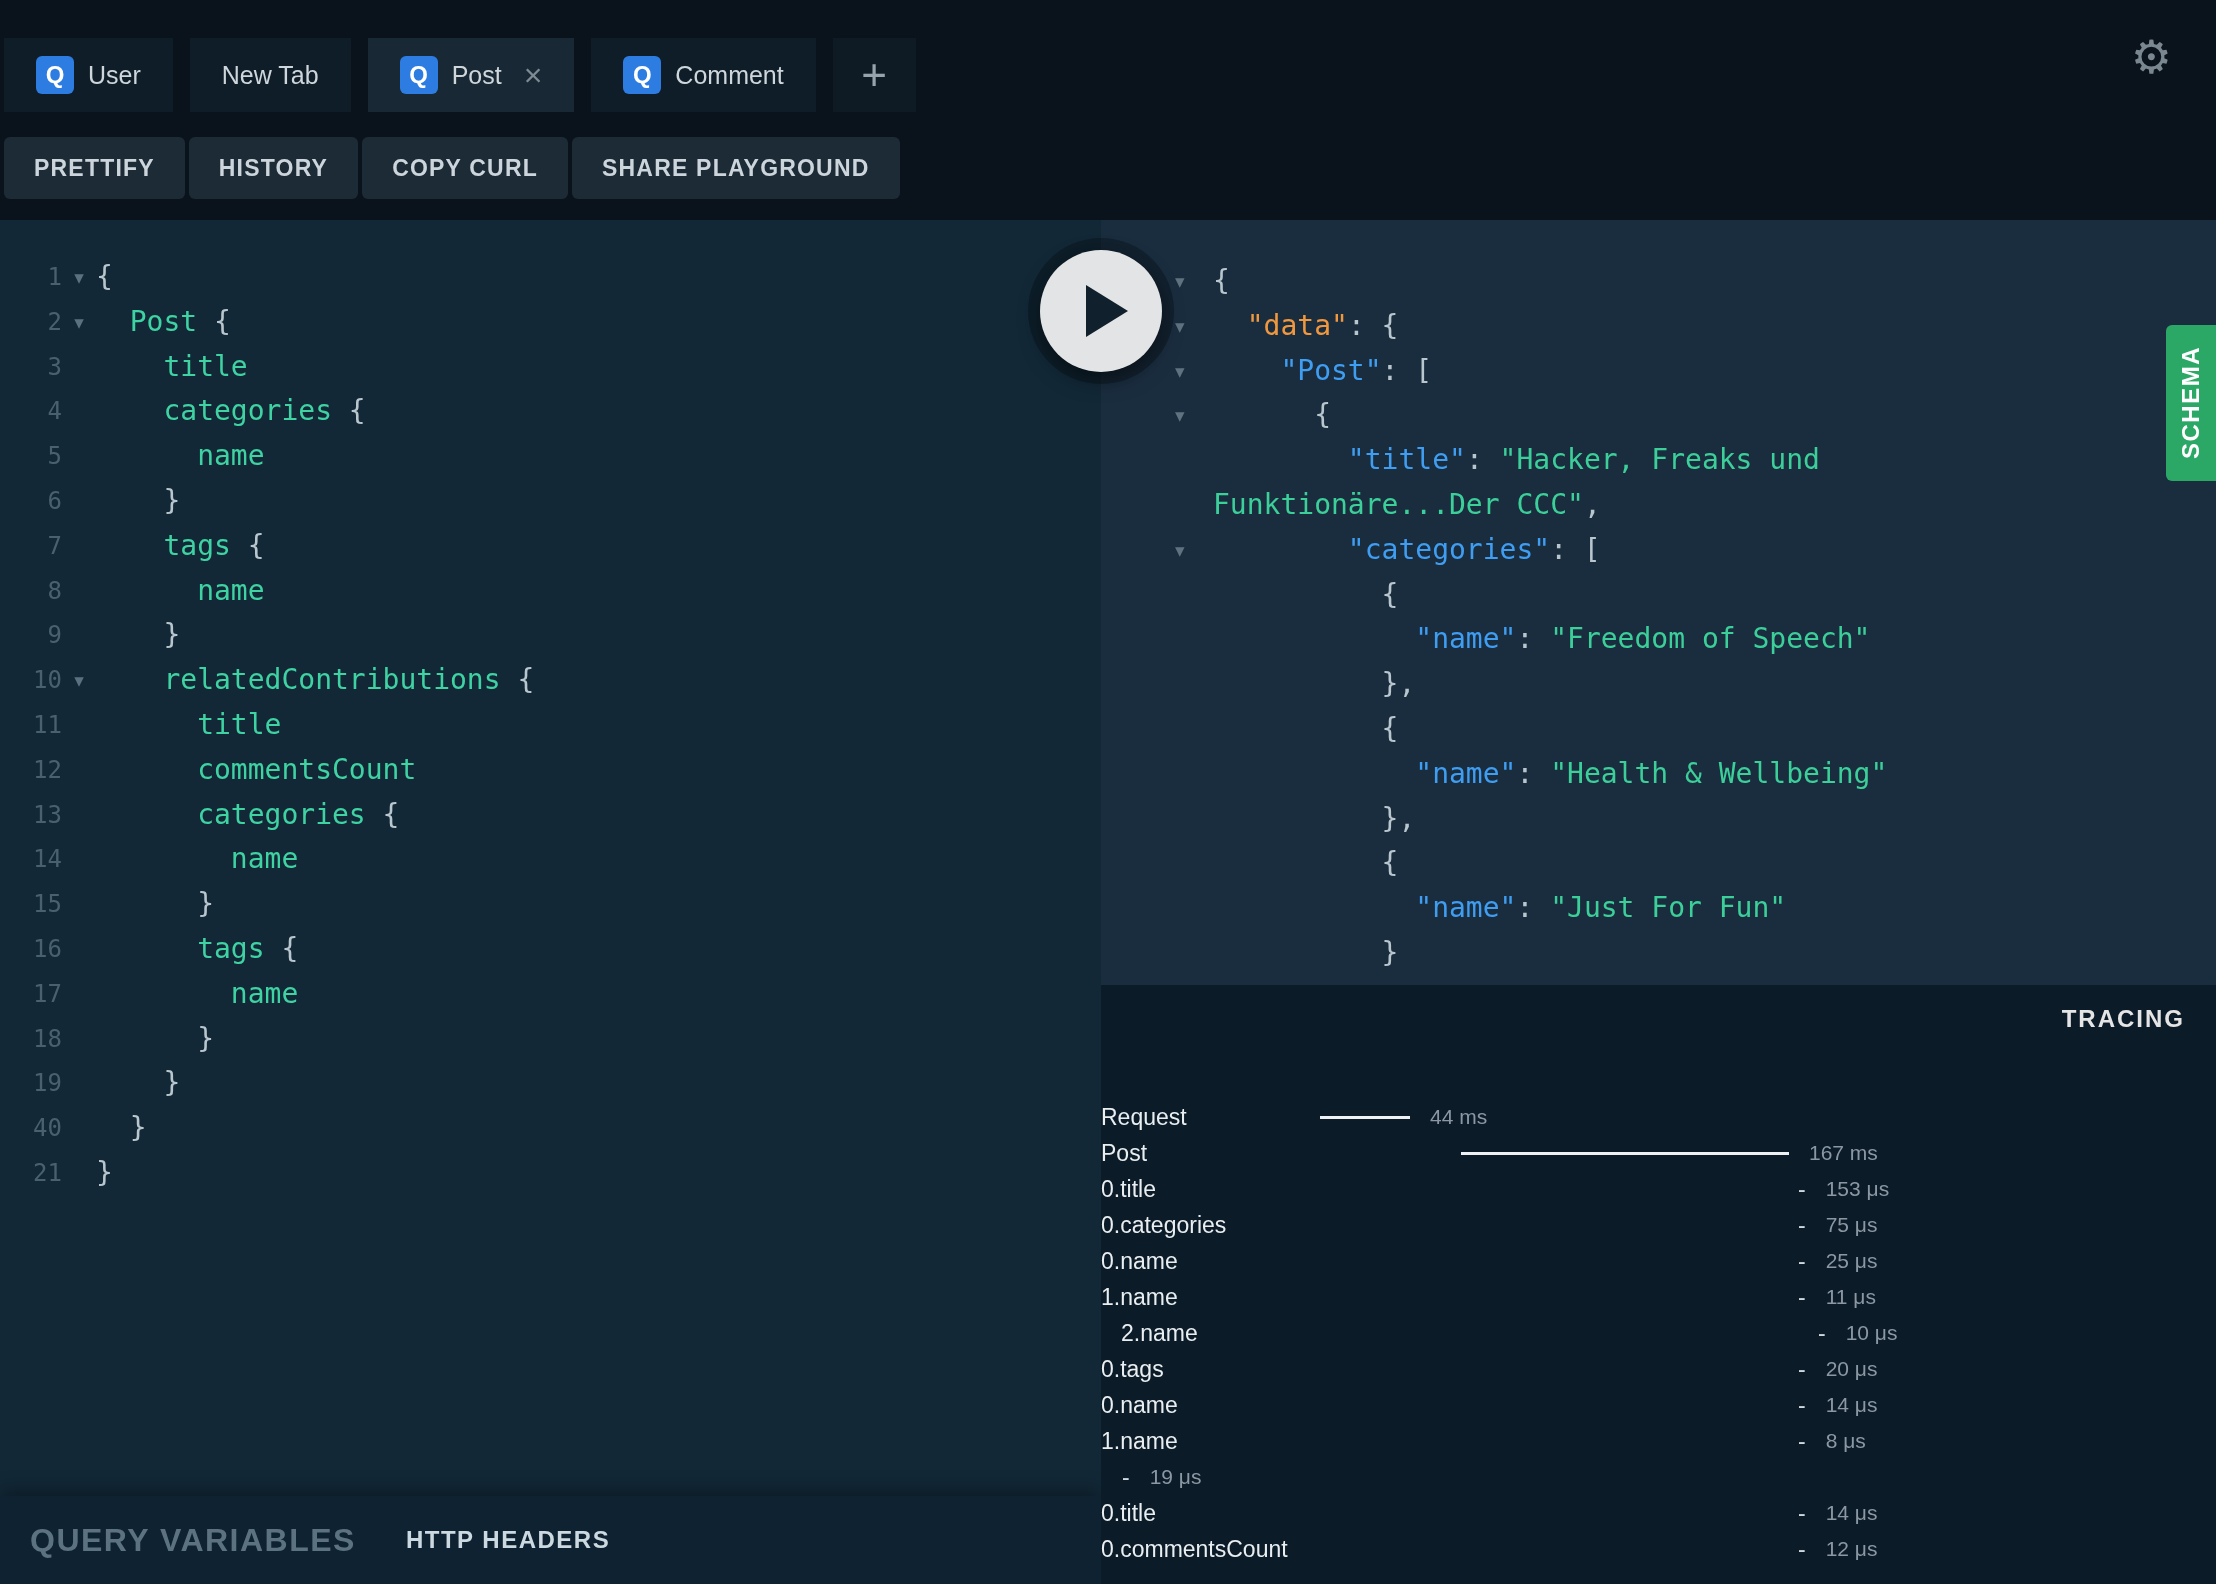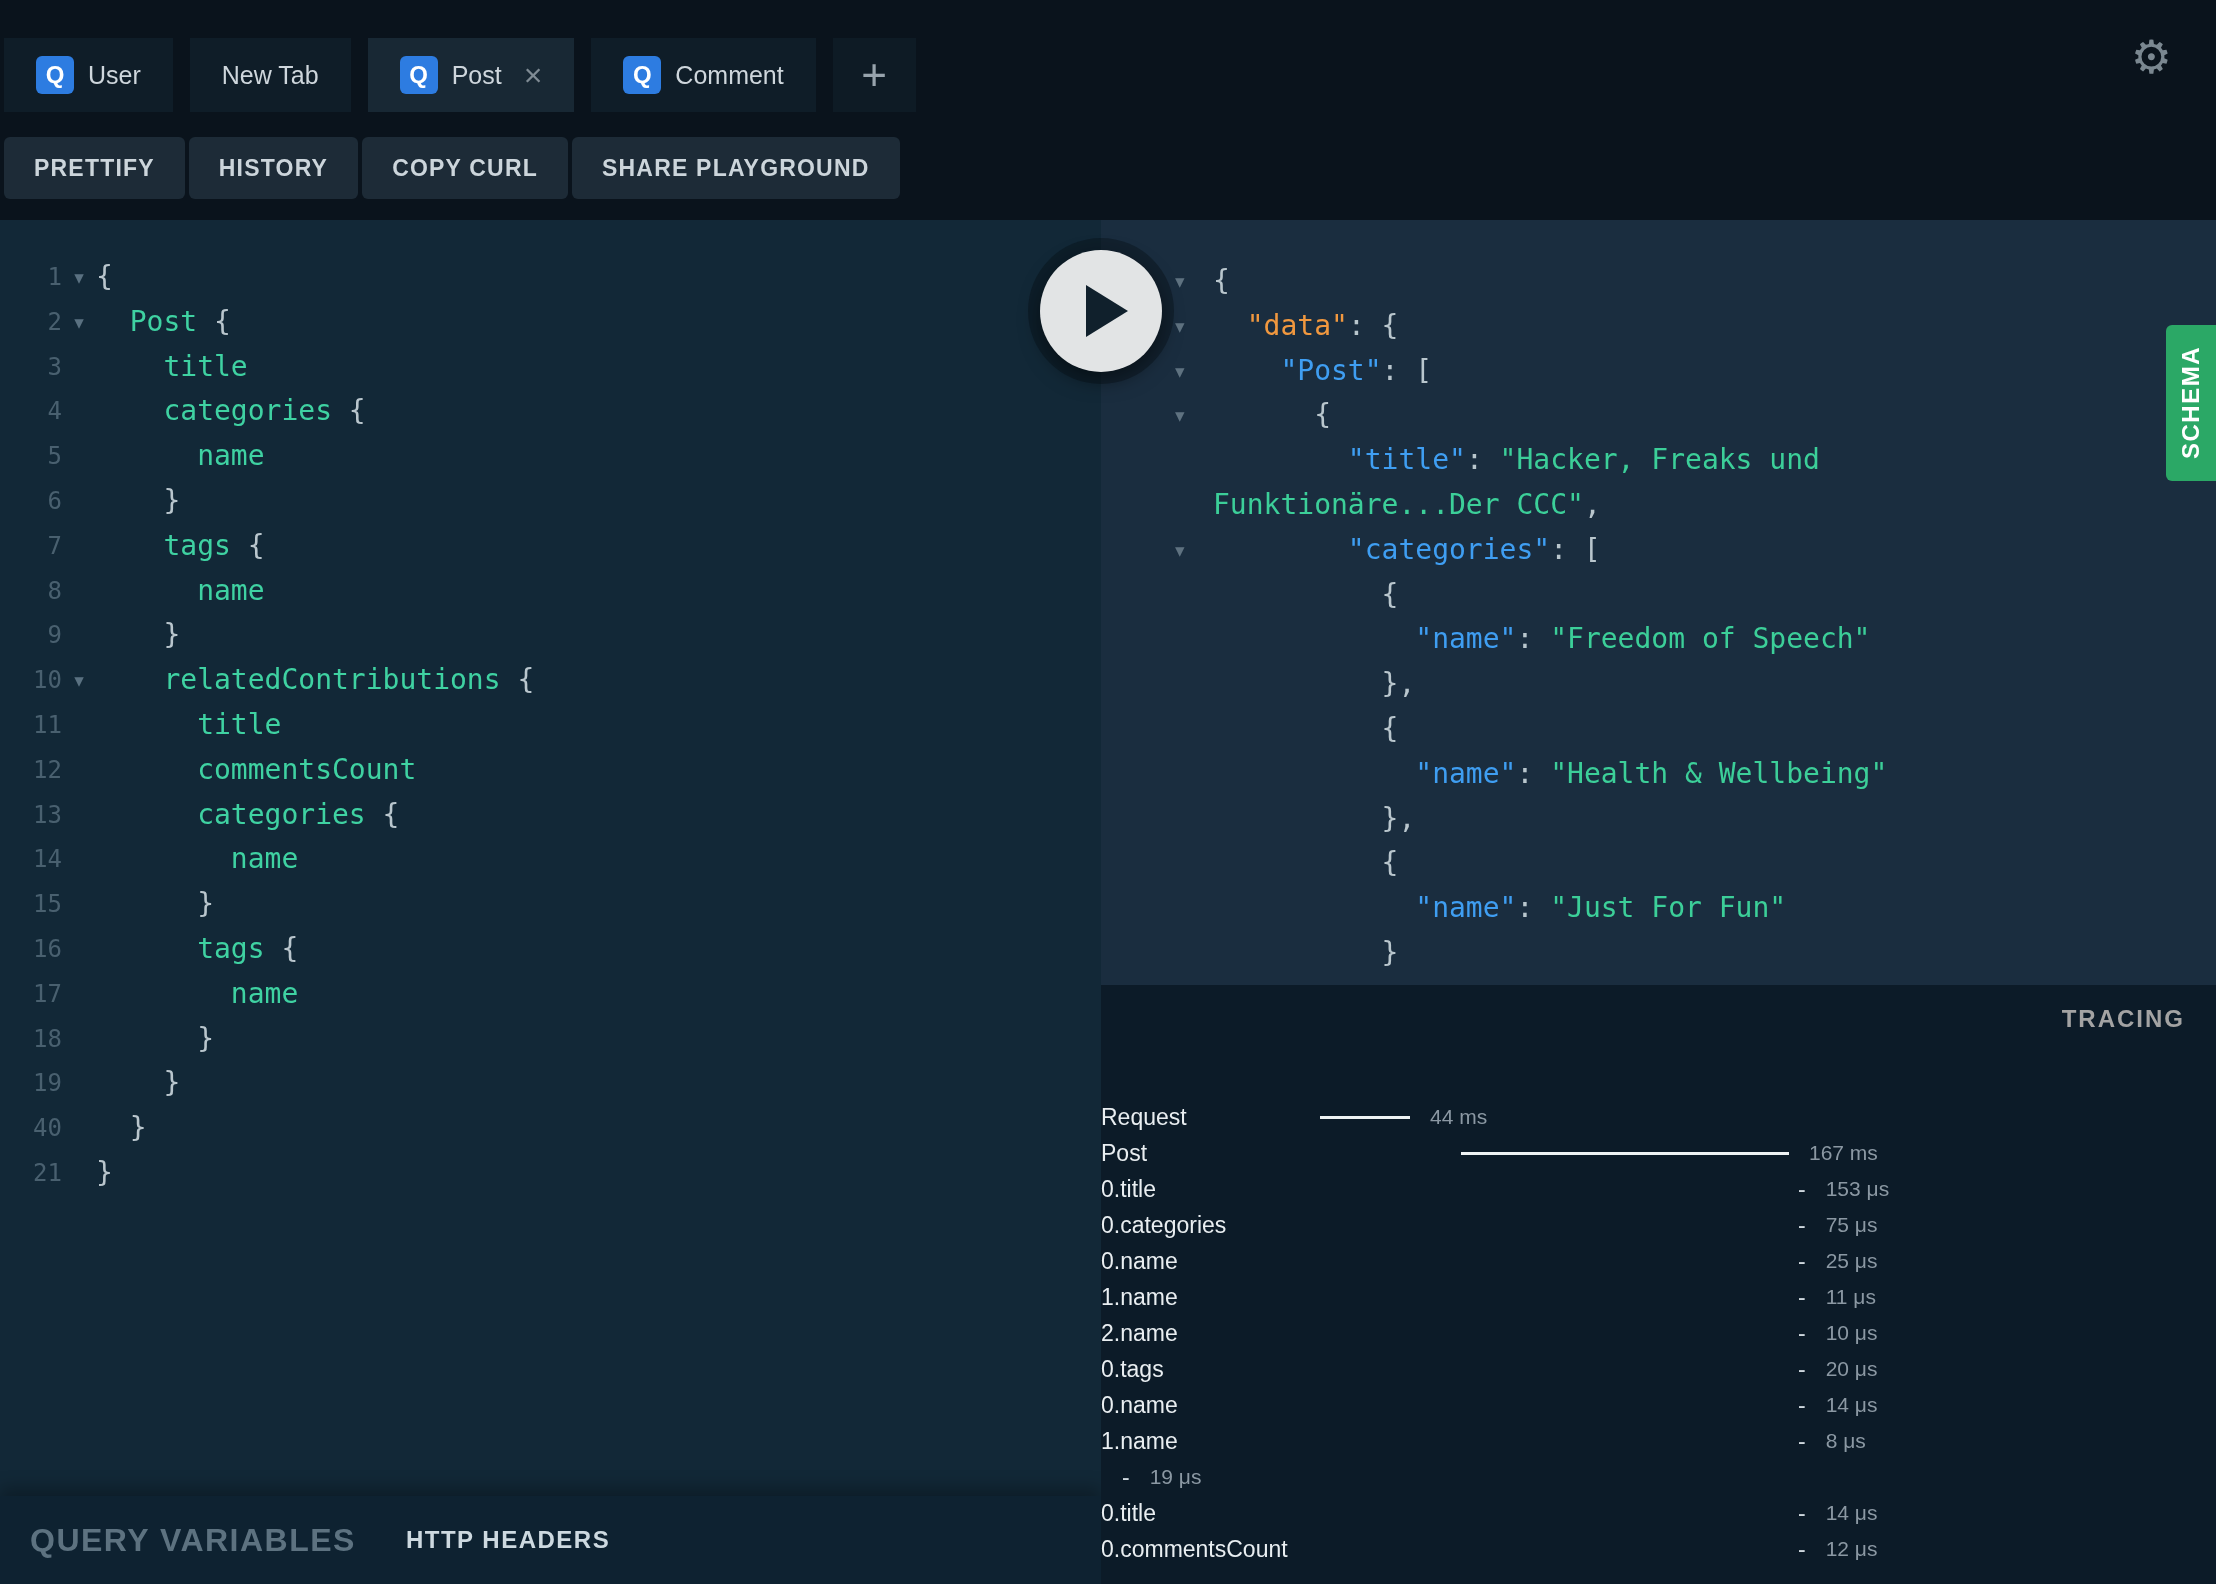--- a/index.html
+++ b/index.html
@@ -48,21 +48,21 @@
   .hh-label { color:#cdd9e0; font-weight:bold; font-size:24px; letter-spacing:1.5px; cursor:pointer; }
 
   
   .right-col { width:1115px; display:flex; flex-direction:column; }
   .response-pane { height:765px; background:#1a2d3f; padding-top:39px; overflow:hidden; font-family:"DejaVu Sans Mono", monospace; font-size:28px; line-height:44.8px; }
   .rline { display:flex; padding-left:74px; }
   .rarrow { width:38px; text-align:left; color:#5f7280; font-size:19px; flex:none; font-family:"DejaVu Sans", sans-serif; }
 
   
   .tracing { height:599px; background:#0c1b28; padding-top:20px; overflow:hidden; }
-  .tracing-title { text-align:right; padding-right:31px; color:#a3a3a3; font-weight:bold; font-size:24px; letter-spacing:2px; height:34px; cursor:pointer; }
+  .tracing-title { text-align:right; padding-right:31px; color:#e5e5e5; font-weight:bold; font-size:24px; letter-spacing:2px; height:34px; cursor:pointer; }
   .trows { margin-top:60px; }
   .trow { height:36px; display:flex; align-items:center; color:#e9eef1; font-size:23px; }
   .tlabel { text-align:left; white-space:nowrap; flex:none; }
   .tbar { height:3px; background:#eef2f4; flex:none; }
   .tdash { color:#cfd8de; flex:none; }
   .ttime { color:#8b98a3; font-size:21px; margin-left:20px; white-space:nowrap; }
 
   
   .play-btn { position:absolute; left:1040px; top:30px; width:122px; height:122px; border-radius:50%; background:#e2e4e5; border:none; cursor:pointer;
     box-shadow:0 0 0 12px rgba(5,12,18,0.38), 0 8px 20px rgba(0,0,0,0.5); display:flex; align-items:center; justify-content:center; }
@@ -320,21 +320,21 @@
             <span class="tlabel" style="width: 676px;">0.name</span>
             <span class="tdash" style="margin-left: 21px;">-</span>
             <span class="ttime">25 μs</span>
           </div>
           <div class="trow">
             <span class="tlabel" style="width: 676px;">1.name</span>
             <span class="tdash" style="margin-left: 21px;">-</span>
             <span class="ttime">11 μs</span>
           </div>
           <div class="trow">
-            <span class="tlabel" style="width: 676px;">2.name</span>
+            <span class="tlabel" style="width: 676px; margin-left: 20px;">2.name</span>
             <span class="tdash" style="margin-left: 21px;">-</span>
             <span class="ttime">10 μs</span>
           </div>
           <div class="trow">
             <span class="tlabel" style="width: 676px;">0.tags</span>
             <span class="tdash" style="margin-left: 21px;">-</span>
             <span class="ttime">20 μs</span>
           </div>
           <div class="trow">
             <span class="tlabel" style="width: 676px;">0.name</span>

